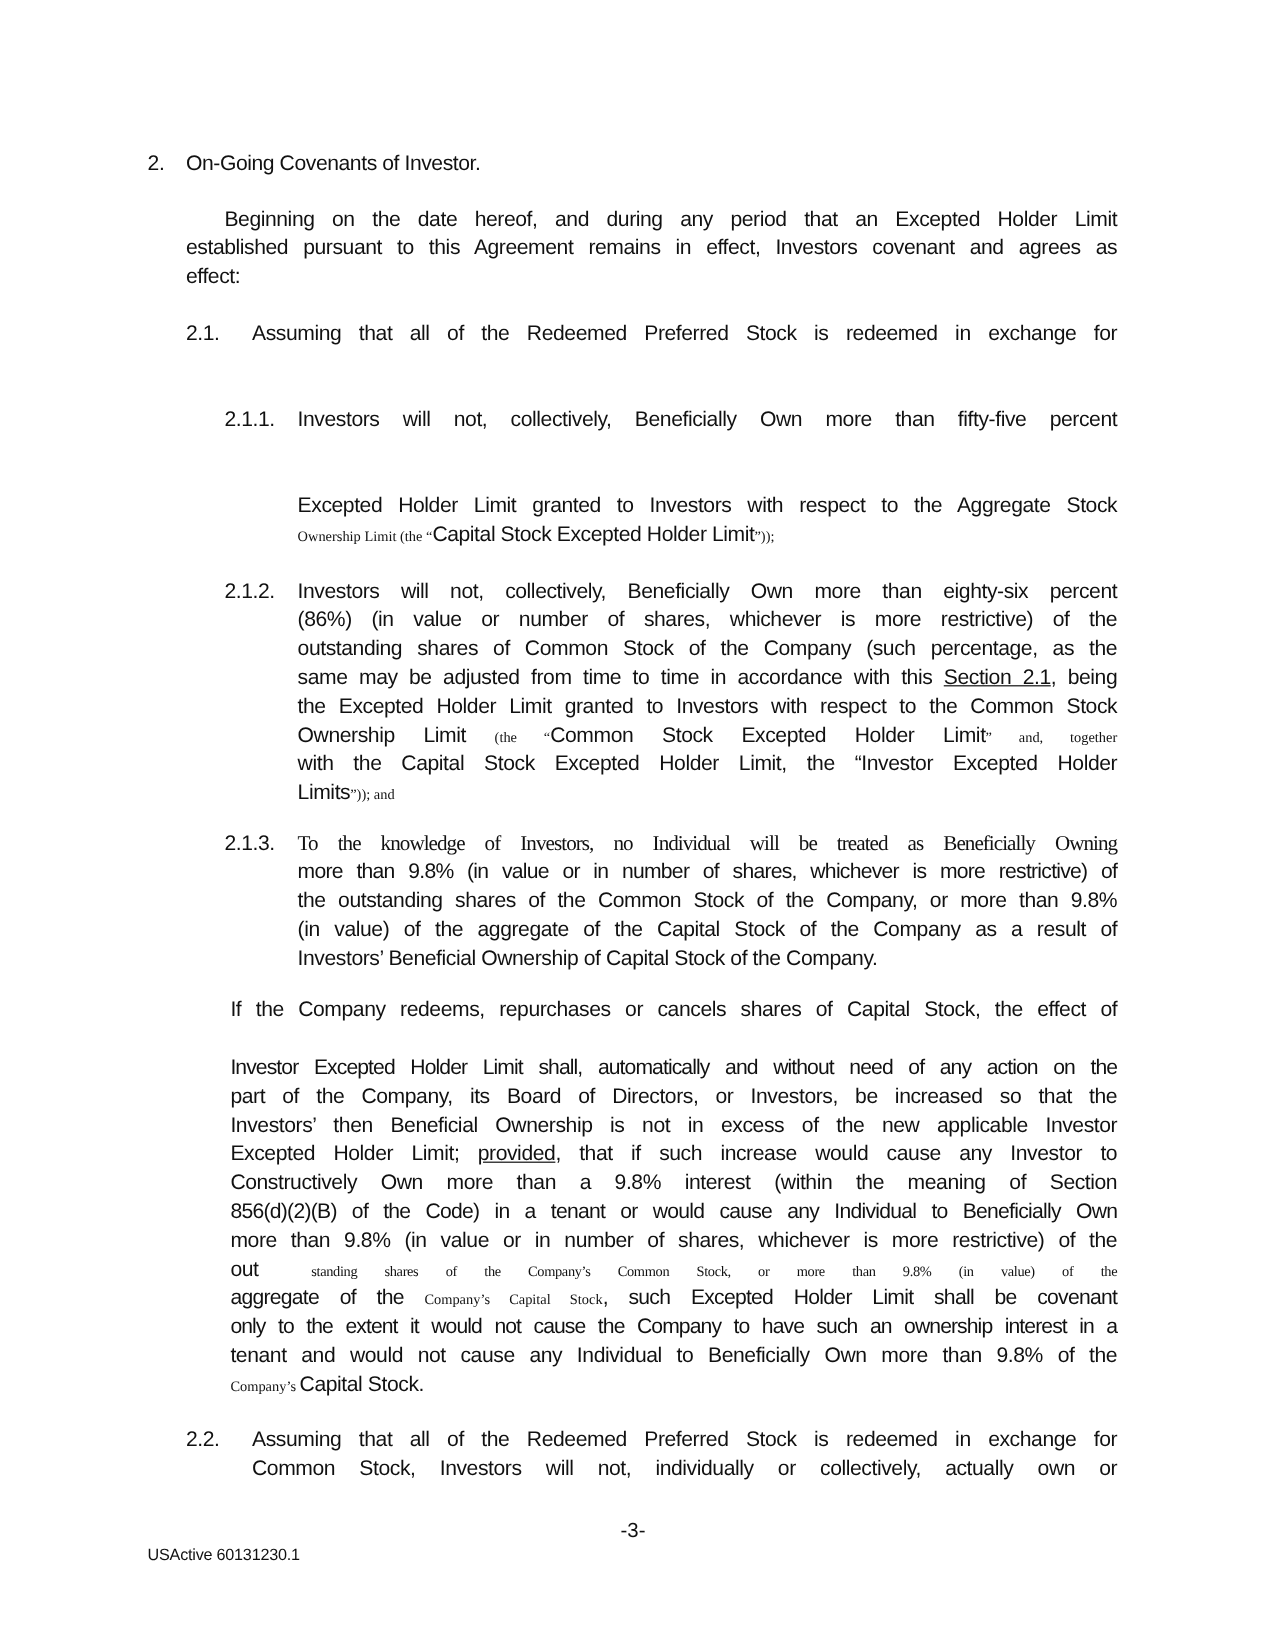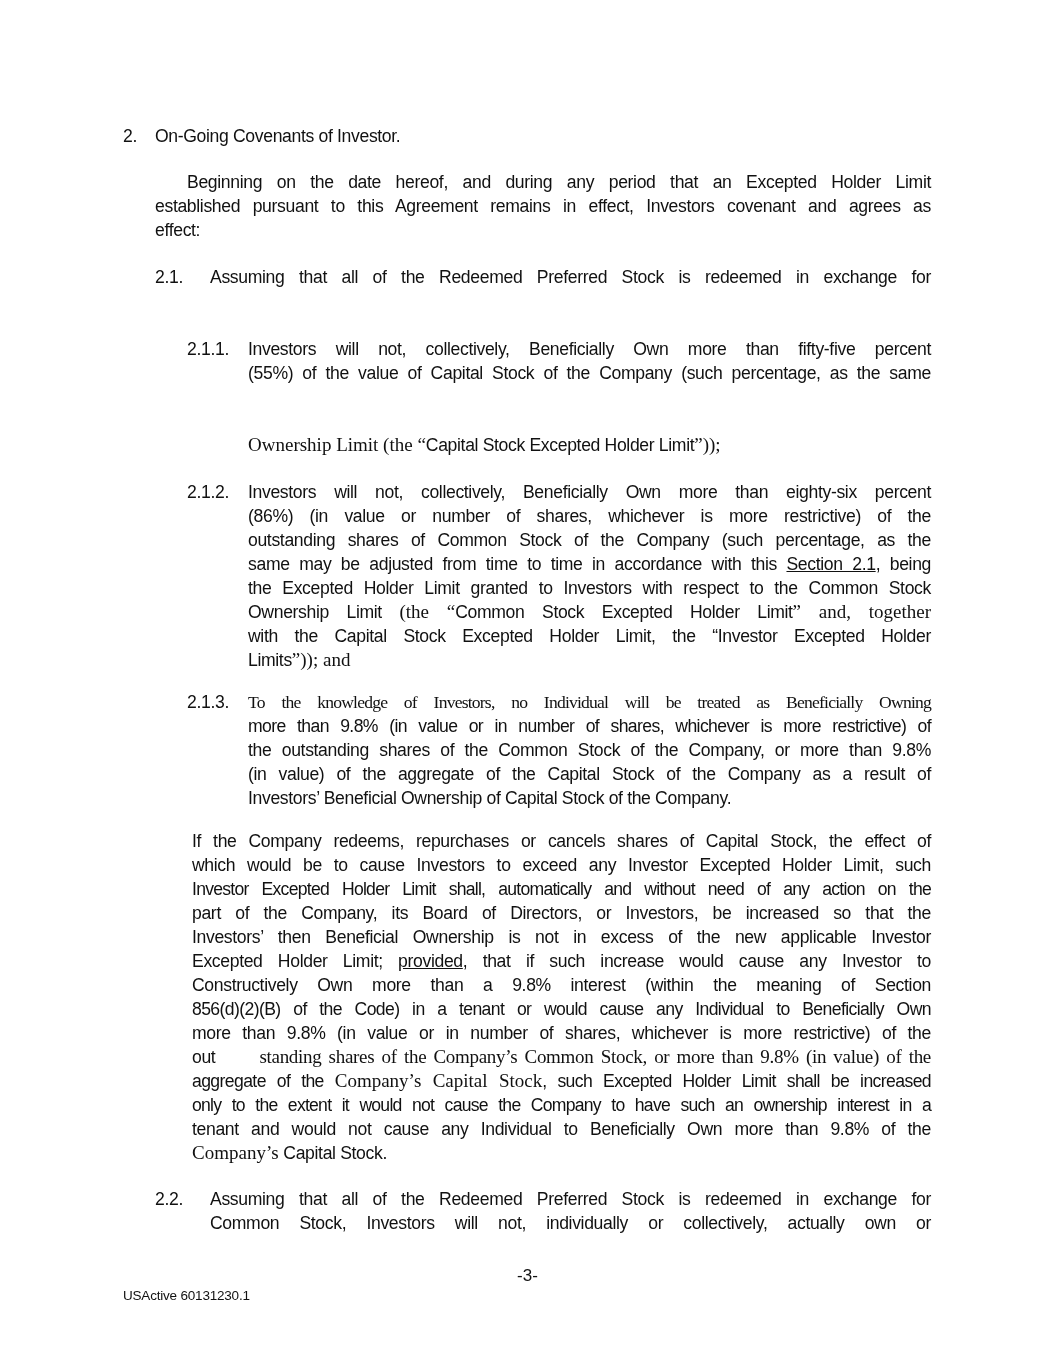--- a/index.html
+++ b/index.html
@@ -35,21 +35,21 @@
       white-space: normal;
     }
     .num {
       position: absolute;
       font-size: 17.6px;
       line-height: 24px;
       white-space: nowrap;
       letter-spacing: -0.35px;
     }
     .u { text-decoration: underline; }
-    .serif { font-family: "Liberation Serif", serif; font-size: 19px; letter-spacing: 0; }
+    .serif { font-family: "Liberation Serif", serif; font-size: 12px; letter-spacing: 0; }
     .footer-page {
       position: absolute;
       left: 0; width: 1055px;
       top: 1265px;
       text-align: center;
       font-size: 17px;
       line-height: 22px;
     }
     .footer-id {
       position: absolute;
@@ -70,51 +70,50 @@
 
   <div class="ln just" style="left:187px; top:170px; width:744px;">Beginning on the date hereof, and during any period that an Excepted Holder Limit</div>
   <div class="ln just" style="left:155px; top:194px; width:776px;">established pursuant to this Agreement remains in effect, Investors covenant and agrees as</div>
   <div class="ln" style="left:155px; top:218px;">effect:</div>
 
   <div class="num" style="left:155px; top:265px;">2.1.</div>
   <div class="ln just" style="left:210px; top:265px; width:721px;">Assuming that all of the Redeemed Preferred Stock is redeemed in exchange for</div>
 
   <div class="num" style="left:187px; top:337px;">2.1.1.</div>
   <div class="ln just" style="left:248px; top:337px; width:683px;">Investors will not, collectively, Beneficially Own more than fifty-five percent</div>
-  <div class="ln just" style="left:248px; top:361px; width:683px;">(55%) of the value of Capital Stock of the Company (such percentage, as the same</div>
+  <div class="ln just" style="left:248px; top:409px; width:683px;">Excepted Holder Limit granted to Investors with respect to the Aggregate Stock</div>
   <div class="ln" style="left:248px; top:433px;"><span class="serif">Ownership Limit (the “</span><span>Capital Stock Excepted Holder Limit</span><span class="serif">”));</span></div>
 
   <div class="num" style="left:187px; top:480px;">2.1.2.</div>
   <div class="ln just" style="left:248px; top:480px; width:683px;">Investors will not, collectively, Beneficially Own more than eighty-six percent</div>
   <div class="ln just" style="left:248px; top:504px; width:683px;">(86%) (in value or number of shares, whichever is more restrictive) of the</div>
   <div class="ln just" style="left:248px; top:528px; width:683px;">outstanding shares of Common Stock of the Company (such percentage, as the</div>
   <div class="ln just" style="left:248px; top:552px; width:683px;"><span>same may be adjusted from time to time in accordance with this </span><span class="u">Section 2.1</span><span>, being</span></div>
   <div class="ln just" style="left:248px; top:576px; width:683px;">the Excepted Holder Limit granted to Investors with respect to the Common Stock</div>
   <div class="ln just" style="left:248px; top:600px; width:683px;"><span>Ownership Limit </span><span class="serif">(the “</span><span>Common Stock Excepted Holder Limit</span><span class="serif">” and, together</span></div>
   <div class="ln just" style="left:248px; top:624px; width:683px;"><span>with the Capital Stock Excepted Holder Limit, the “</span><span>Investor Excepted Holder</span></div>
   <div class="ln" style="left:248px; top:648px;"><span>Limits</span><span class="serif">”)); and</span></div>
 
   <div class="num" style="left:187px; top:690px;">2.1.3.</div>
   <div class="ln just" style="left:248px; top:690px; width:683px; letter-spacing:-0.8px;font-family:Liberation Serif, serif;">To the knowledge of Investors, no Individual will be treated as Beneficially Owning</div>
   <div class="ln just" style="left:248px; top:714px; width:683px; letter-spacing:-0.6px;">more than 9.8% (in value or in number of shares, whichever is more restrictive) of</div>
   <div class="ln just" style="left:248px; top:738px; width:683px;">the outstanding shares of the Common Stock of the Company, or more than 9.8%</div>
   <div class="ln just" style="left:248px; top:762px; width:683px;">(in value) of the aggregate of the Capital Stock of the Company as a result of</div>
   <div class="ln" style="left:248px; top:786px;">Investors’ Beneficial Ownership of Capital Stock of the Company.</div>
 
   <div class="ln just" style="left:192px; top:829px; width:739px;">If the Company redeems, repurchases or cancels shares of Capital Stock, the effect of</div>
-  <div class="ln just" style="left:192px; top:853px; width:739px;">which would be to cause Investors to exceed any Investor Excepted Holder Limit, such</div>
   <div class="ln just" style="left:192px; top:877px; width:739px; letter-spacing:-0.75px;">Investor Excepted Holder Limit shall, automatically and without need of any action on the</div>
   <div class="ln just" style="left:192px; top:901px; width:739px;">part of the Company, its Board of Directors, or Investors, be increased so that the</div>
   <div class="ln just" style="left:192px; top:925px; width:739px;">Investors’ then Beneficial Ownership is not in excess of the new applicable Investor</div>
   <div class="ln just" style="left:192px; top:949px; width:739px;"><span>Excepted Holder Limit; </span><span class="u">provided</span><span>, that if such increase would cause any Investor to</span></div>
   <div class="ln just" style="left:192px; top:973px; width:739px;">Constructively Own more than a 9.8% interest (within the meaning of Section</div>
   <div class="ln just" style="left:192px; top:997px; width:739px; letter-spacing:-0.6px;">856(d)(2)(B) of the Code) in a tenant or would cause any Individual to Beneficially Own</div>
   <div class="ln just" style="left:192px; top:1021px; width:739px;">more than 9.8% (in value or in number of shares, whichever is more restrictive) of the</div>
   <div class="ln just" style="left:192px; top:1045px; width:739px;"><span>out</span><span class="serif" style="letter-spacing:-0.3px;padding-left:44px;">standing shares of the Company’s Common Stock, or more than 9.8% (in value) of the</span></div>
-  <div class="ln just" style="left:192px; top:1069px; width:739px; letter-spacing:-0.6px;"><span>aggregate of the </span><span class="serif">Company’s Capital Stock</span><span>, such Excepted Holder Limit shall be increased</span></div>
+  <div class="ln just" style="left:192px; top:1069px; width:739px; letter-spacing:-0.6px;"><span>aggregate of the </span><span class="serif">Company’s Capital Stock</span><span>, such Excepted Holder Limit shall be covenant</span></div>
   <div class="ln just" style="left:192px; top:1093px; width:739px; letter-spacing:-0.75px;">only to the extent it would not cause the Company to have such an ownership interest in a</div>
   <div class="ln just" style="left:192px; top:1117px; width:739px;">tenant and would not cause any Individual to Beneficially Own more than 9.8% of the</div>
   <div class="ln" style="left:192px; top:1141px;"><span class="serif">Company’s </span><span>Capital Stock.</span></div>
 
   <div class="num" style="left:155px; top:1187px;">2.2.</div>
   <div class="ln just" style="left:210px; top:1187px; width:721px;">Assuming that all of the Redeemed Preferred Stock is redeemed in exchange for</div>
   <div class="ln just" style="left:210px; top:1211px; width:721px;">Common Stock, Investors will not, individually or collectively, actually own or</div>
 
   <div class="footer-page">-3-</div>
   <div class="footer-id">USActive 60131230.1</div>

